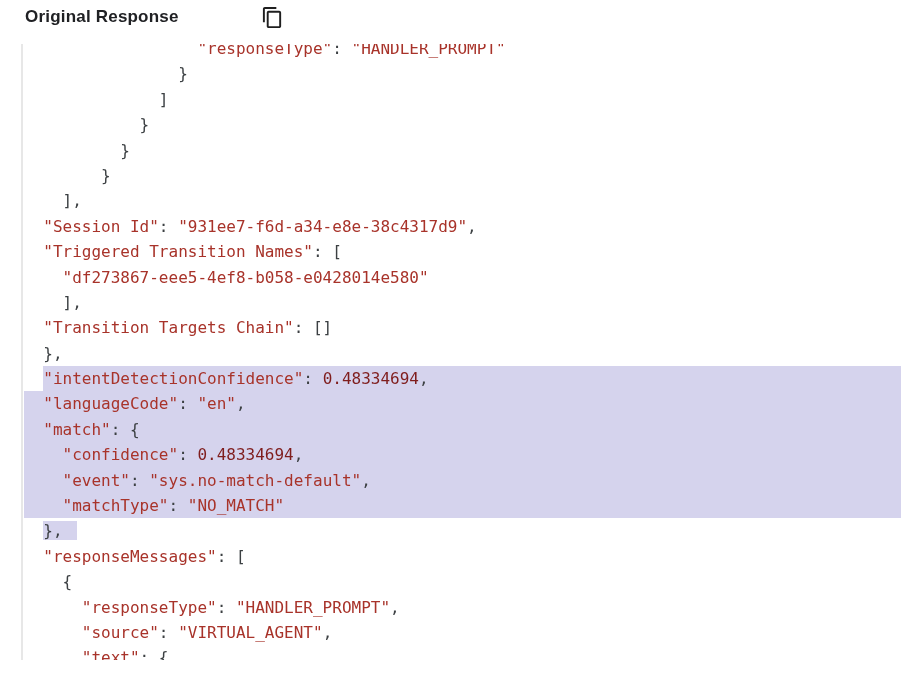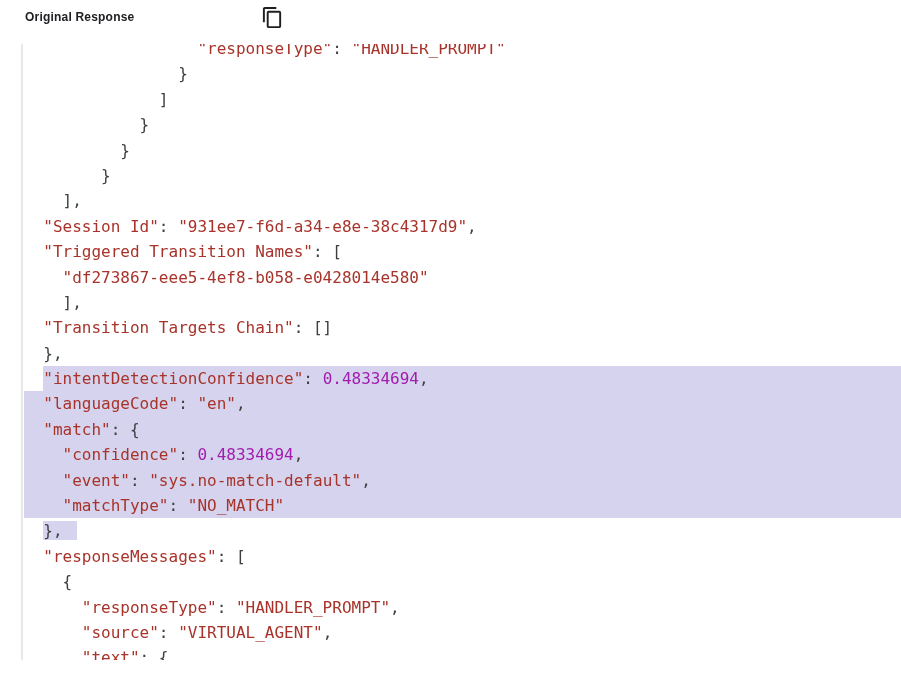--- a/index.html
+++ b/index.html
@@ -1,36 +1,36 @@
 <!DOCTYPE html>
 <html><head>
 <meta charset="utf-8">
 <style>
   html,body{margin:0;padding:0;background:#ffffff;}
   #screen{position:relative;width:901px;height:673px;background:#ffffff;overflow:hidden;
           font-family:"Liberation Sans",sans-serif;}
   
   #hdr{position:absolute;left:25px;top:4px;height:26px;display:flex;align-items:center;}
-  #hdr .title{font-size:12px;font-weight:600;color:#202124;letter-spacing:.2px;}
+  #hdr .title{font-size:17px;font-weight:600;color:#202124;letter-spacing:.2px;}
   #copy-btn{position:absolute;left:258px;top:3px;width:28px;height:28px;border:none;background:transparent;
             padding:2px;cursor:pointer;display:flex;align-items:center;justify-content:center;}
   #copy-btn svg{width:23px;height:23px;fill:#1f1f1f;}
   
   #panel{position:absolute;left:21px;top:44px;width:880px;height:616px;overflow:hidden;
          border-left:2px solid #e7e7e7;background:#ffffff;}
   #panel pre{margin:0;position:relative;top:-8px;left:1px;
              font-family:"DejaVu Sans Mono","Liberation Mono",monospace;
              font-size:16px;line-height:25.4px;white-space:pre;color:#3c4043;}
   .line{height:25.4px;}
   .hl-full{background:#d5d3ed;}
   .sel-rest{display:inline-block;background:#d5d3ed;width:calc(100% - 19.2px);vertical-align:top;}
   .sel-chunk{background:#d5d3ed;padding-right:14px;}
   .tk-k{color:#a8332a;}
   .tk-s{color:#a8332a;}
-  .tk-n{color:#a21caf;}
+  .tk-n{color:#7f1d1d;}
   .tk-p{color:#3c4043;}
 </style>
 </head>
 <body>
 
 <div id="screen">
 
   <div id="hdr">
     <span class="title">Original Response</span>
   </div>

